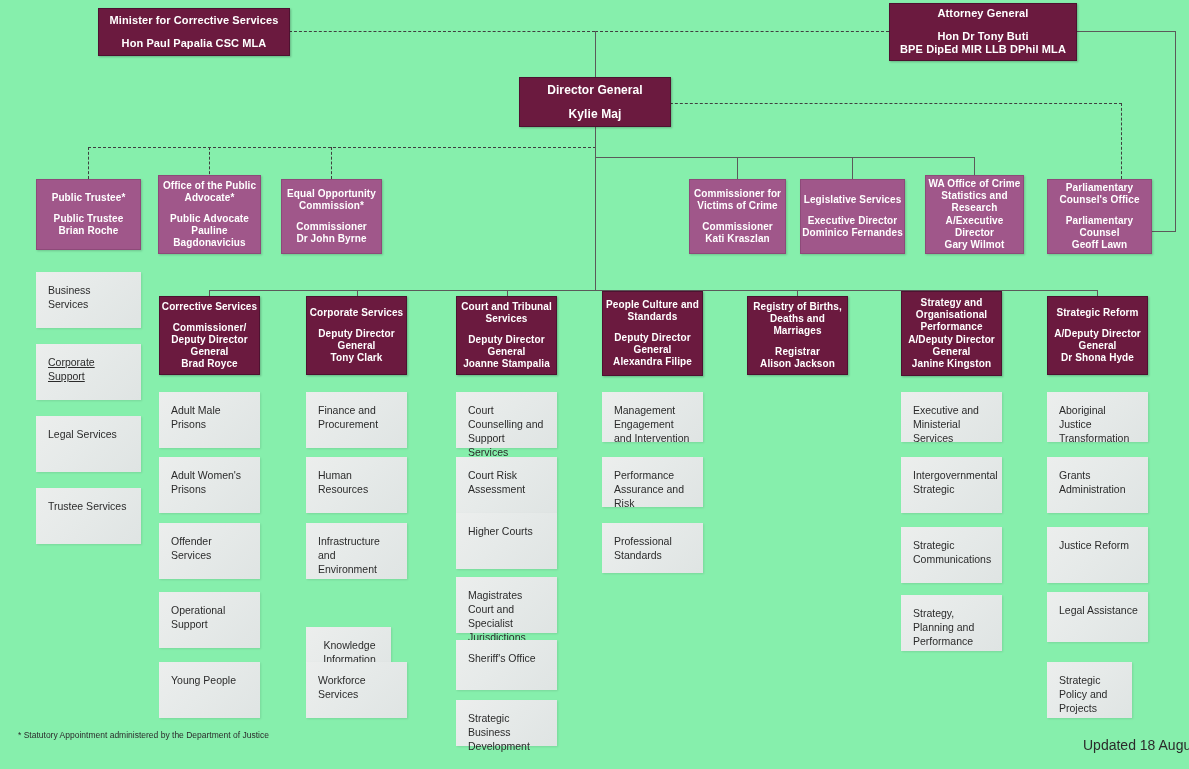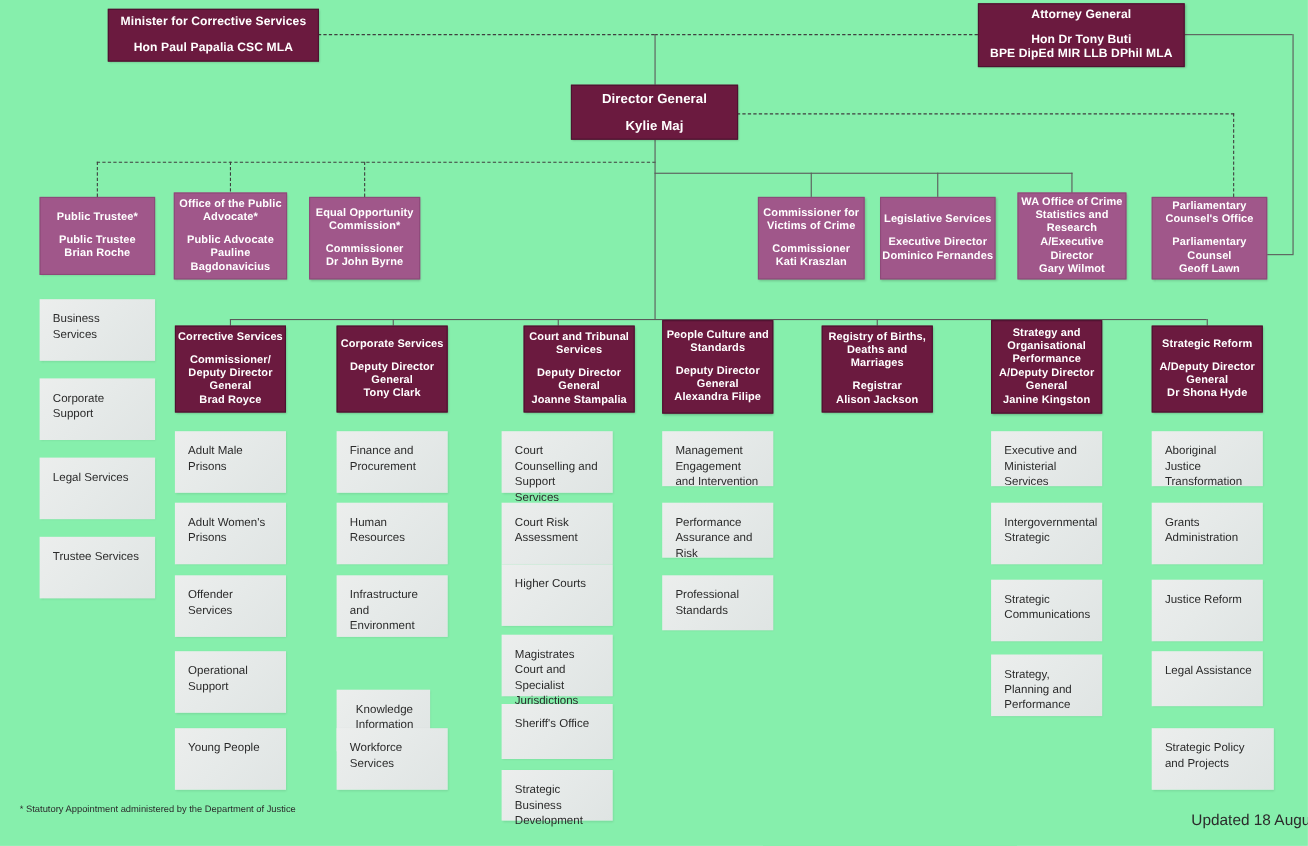--- a/index.html
+++ b/index.html
@@ -189,21 +189,21 @@
   <div class="box mauve" style="left:1047px; top:179px; width:105px; height:75px;">
     <span class="line1">Parliamentary Counsel's Office</span>
     <span class="gap"></span>
     <span class="line1">Parliamentary Counsel</span>
     <span class="line1">Geoff Lawn</span>
   </div>
 
   <div class="box grey" style="left:36px; top:272px; width:105px; height:56px;">
     <span>Business Services</span>
   </div>
-  <div class="box grey" style="left:36px; top:344px; width:105px; height:56px;">
+  <div class="box grey" style="left:36px; top:344px; width:105px; height:56px;text-decoration:underline;">
     <span>Corporate Support</span>
   </div>
   <div class="box grey" style="left:36px; top:416px; width:105px; height:56px;">
     <span>Legal Services</span>
   </div>
   <div class="box grey" style="left:36px; top:488px; width:105px; height:56px;">
     <span>Trustee Services</span>
   </div>
 
   <div class="box dark" style="left:159px; top:296px; width:101px; height:79px; font-size:10px;">
@@ -243,21 +243,21 @@
   <div class="box grey" style="left:306px; top:523px; width:101px; height:56px;">
     <span>Infrastructure and Environment</span>
     </div>
   <div class="box grey" style="left:306px; top:627px; width:85px; height:56px;text-align:center;">
     <span>Knowledge Information and Technology</span>
     </div>
   <div class="box grey" style="left:306px; top:662px; width:101px; height:56px;">
     <span>Workforce Services</span>
     </div>
 
-  <div class="box dark" style="left:476px; top:296px; width:101px; height:79px; font-size:10px;">
+  <div class="box dark" style="left:456px; top:296px; width:101px; height:79px; font-size:10px;">
     <span class="line1">Court and Tribunal Services</span>
     <span class="gap"></span>
     <span class="line1">Deputy Director General</span>
     <span class="line1">Joanne Stampalia</span>
   </div>
   <div class="box grey" style="left:456px; top:392px; width:101px; height:56px;">
     <span>Court Counselling and Support Services</span>
     </div>
   <div class="box grey" style="left:456px; top:457px; width:101px; height:56px;">
     <span>Court Risk Assessment</span>
@@ -327,20 +327,20 @@
     </div>
   <div class="box grey" style="left:1047px; top:457px; width:101px; height:56px;">
     <span>Grants Administration</span>
     </div>
   <div class="box grey" style="left:1047px; top:527px; width:101px; height:56px;">
     <span>Justice Reform</span>
     </div>
   <div class="box grey" style="left:1047px; top:592px; width:101px; height:50px;">
     <span>Legal Assistance</span>
     </div>
-  <div class="box grey" style="left:1047px; top:662px; width:111px; height:56px;">
+  <div class="box grey" style="left:1047px; top:662px; width:85px; height:56px;">
     <span>Strategic Policy and Projects</span>
     </div>
 
   <div class="footnote" style="left:18px; top:730px;">* Statutory Appointment administered by the Department of Justice</div>
   <div class="footnote right" style="left:1083px; top:737px;">Updated 18 August 2025</div>
 
 </div>
 
 </body></html>

